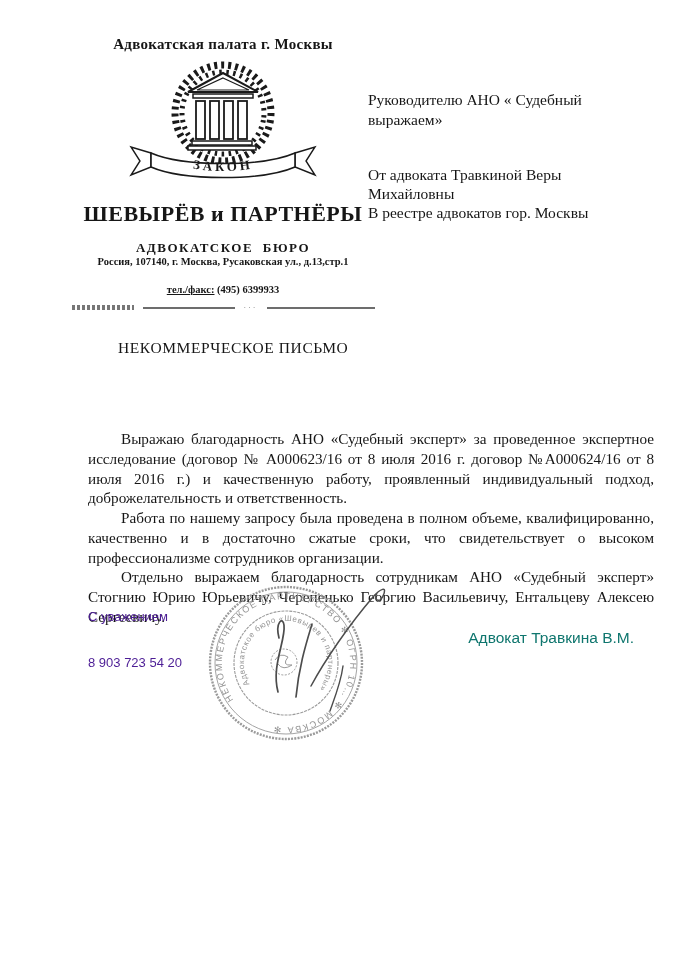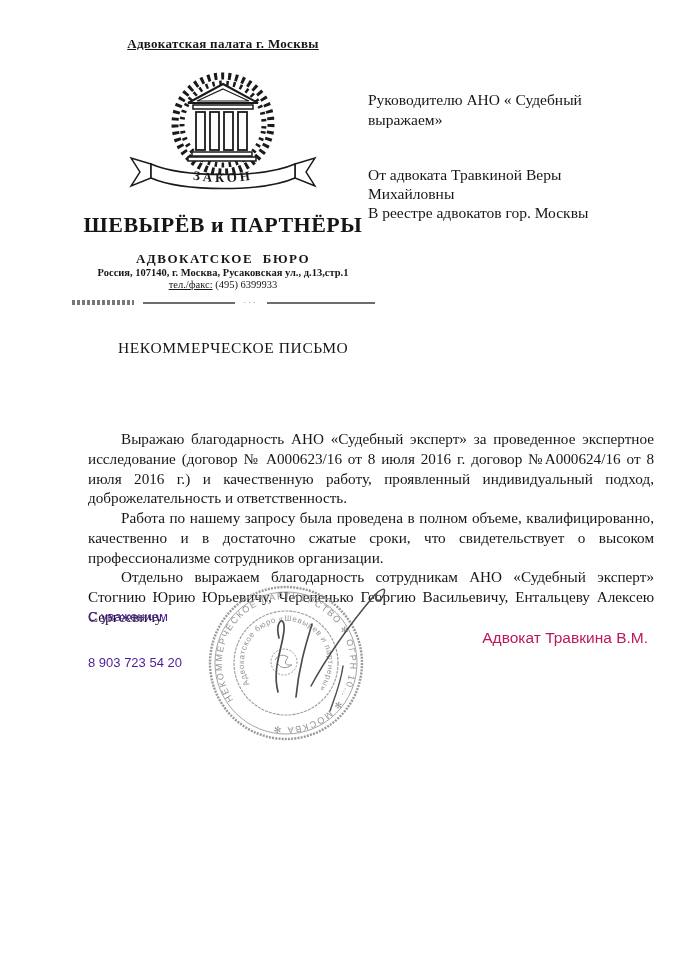--- a/index.html
+++ b/index.html
@@ -16,25 +16,24 @@
   }
 
   
   .lh-left {
     position: absolute;
     left: 58px; top: 36px;
     width: 330px;
     text-align: center;
   }
   .chamber {
-    font-size: 13px;
+    font-size: 15px;
     font-weight: bold;
     letter-spacing: .3px;
-    margin-bottom: 20px;
-    text-decoration: underline;
+    margin-bottom: 8px;
   }
   .logo-svg { display: block; margin: 0 auto; }
   .firm-name {
     font-size: 22px;
     font-weight: bold;
     letter-spacing: .5px;
     margin-top: 16px;
     white-space: nowrap;
   }
   .firm-type {
@@ -45,22 +44,22 @@
     margin-top: 13px;
   }
   .address {
     font-size: 10.5px;
     font-weight: bold;
     margin-top: 0;
     white-space: nowrap;
   }
   .phone-line {
     font-size: 10.5px;
-    font-weight: normal;
-    margin-top: 1px;
+    font-weight: bold;
+    margin-top: 17px;
   }
   .phone-line .u { text-decoration: underline; }
   .smudge {
     margin-top: 9px;
     height: 7px;
     display: flex;
     align-items: center;
     justify-content: center;
     gap: 9px;
     filter: blur(0.7px);
@@ -114,24 +113,24 @@
     position: absolute;
     left: 88px;
     font-family: "Liberation Sans", sans-serif;
     font-size: 13px;
     color: #4c1d95;
   }
   .closing-sal { top: 609px; }
   .closing-phone { top: 655px; }
   .closing-signer {
     position: absolute;
-    right: 48px; top: 629px;
+    right: 62px; top: 629px;
     font-family: "Liberation Sans", sans-serif;
     font-size: 15.5px;
-    color: #be185d;
+    color: #0f766e;
   }
 
   
   .stamp-svg { position: absolute; left: 183px; top: 570px; }
   .stamp-ink { stroke: #9a9a9a; fill: none; }
   .stamp-txt { fill: #949494; font-family: "Liberation Sans", sans-serif; }
   .sig-ink { stroke: #4c4c4c; fill: none; stroke-linecap: round; }
 
   
   .ink { stroke: #1a1a1a; fill: none; }

